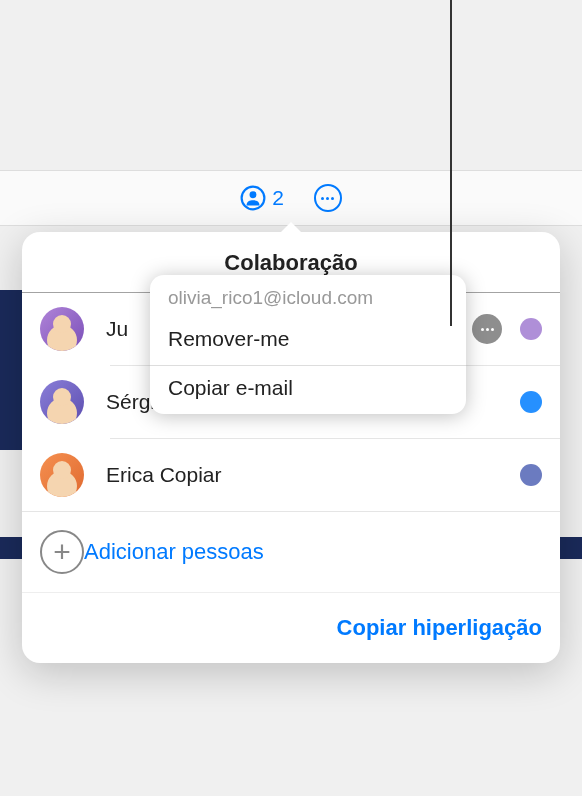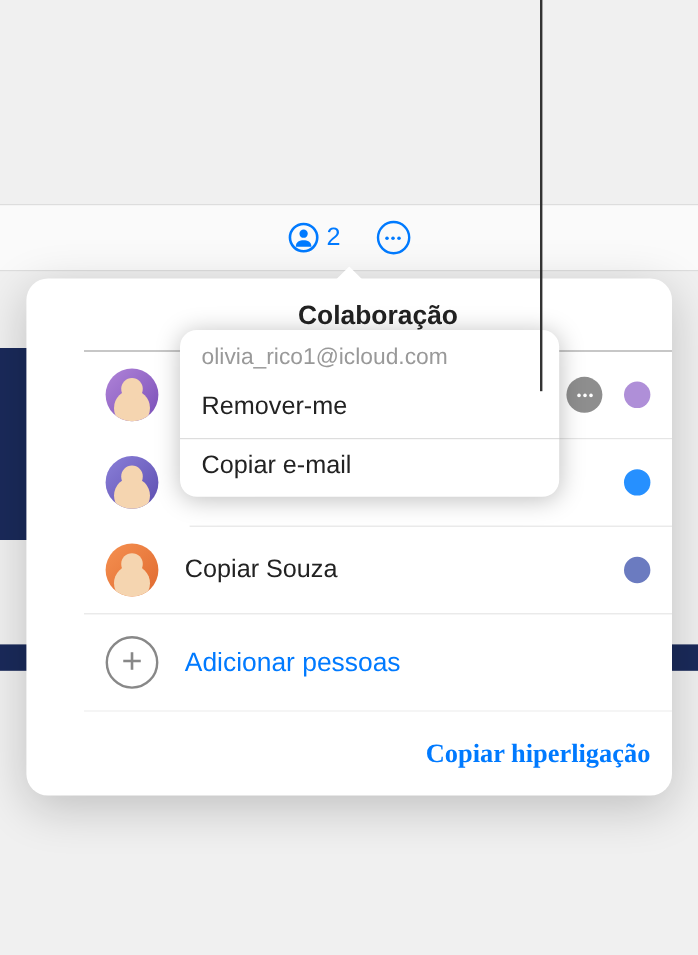--- a/index.html
+++ b/index.html
@@ -76,21 +76,20 @@
     }
     .popover {
       position: absolute;
       top: 232px;
       left: 22px;
       right: 22px;
       background: #fff;
       border-radius: 18px;
       box-shadow: 0 10px 40px rgba(0,0,0,0.2);
       padding-top: 18px;
-      padding-left: 48px;
     }
     .popover::before {
       content: '';
       position: absolute;
       top: -10px;
       left: 50%;
       transform: translateX(-50%);
       width: 0;
       height: 0;
       border-left: 12px solid transparent;
@@ -183,29 +182,27 @@
       border: 2px solid #888;
       border-radius: 50%;
       display: flex;
       align-items: center;
       justify-content: center;
       font-size: 30px;
       color: #888;
       font-weight: 200;
     }
     .add-label {
-      margin-left: 22px;
       font-size: 22px;
       color: #007aff;
     }
     .bottom-row {
       padding: 22px 18px;
       text-align: right;
       border-top: 1px solid #eee;
-      font-family: Liberation Serif, serif;
     }
     .copy-link {
       font-size: 22px;
       font-weight: 600;
       color: #007aff;
       cursor: pointer;
     }
     .context-menu {
       position: absolute;
       top: 275px;
@@ -282,21 +279,21 @@
   <div class="participant-row" style="border-top:none">
     <div class="avatar blue-purple"></div>
     <div class="participant-name">Sérgio Souza (proprietário)</div>
     <div class="color-dot blue"></div>
   </div>
 
   <div class="menu-indent"></div>
 
   <div class="participant-row" style="border-top:none">
     <div class="avatar orange"></div>
-    <div class="participant-name">Copiar Souza</div>
+    <div class="participant-name">Erica Copiar</div>
     <div class="color-dot slate"></div>
   </div>
 
   <div class="add-row">
     <div class="add-circle">+</div>
     <div class="add-label">Adicionar pessoas</div>
   </div>
 
   <div class="bottom-row">
     <span class="copy-link">Copiar hiperligação</span>

